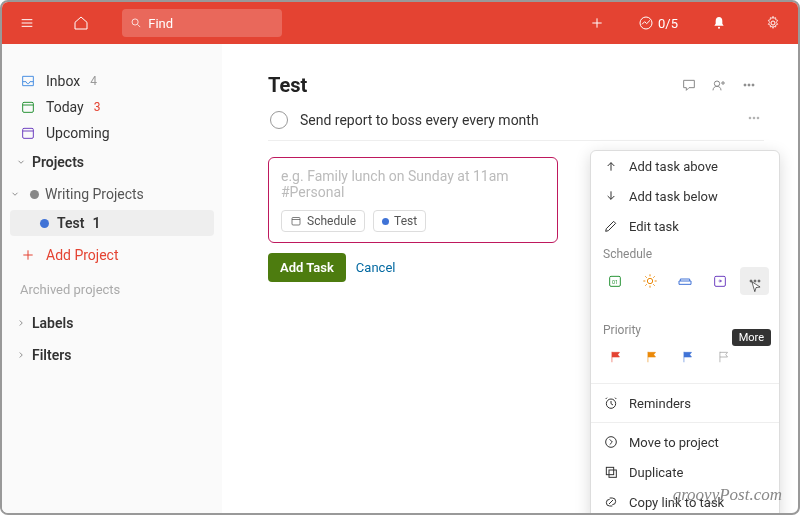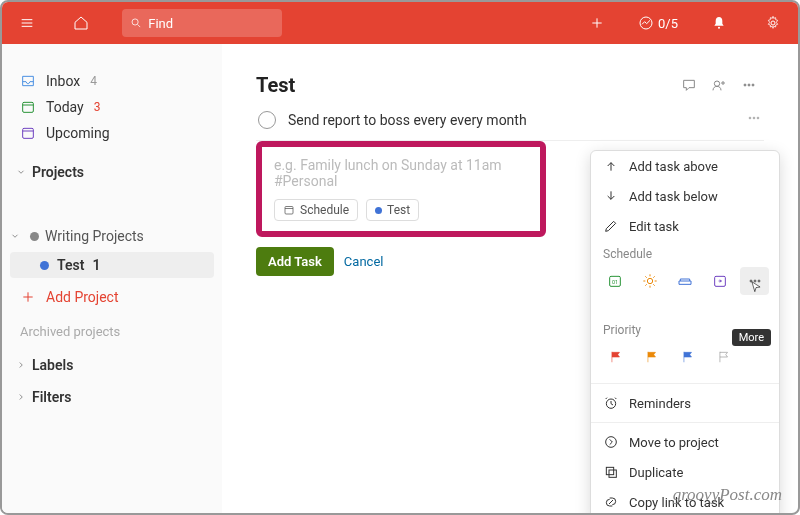--- a/index.html
+++ b/index.html
@@ -4,40 +4,40 @@
 <style>
   * { box-sizing: border-box; margin: 0; padding: 0; font-family: -apple-system, BlinkMacSystemFont, "Segoe UI", Roboto, Helvetica, Arial, sans-serif; }
   body { width: 800px; height: 515px; overflow: hidden; background: #fff; border: 2px solid #999; border-radius: 8px; position: relative; }
   .topbar { height: 42px; background: #e44332; display: flex; align-items: center; padding: 0 12px; gap: 28px; }
   .tb-icon { width: 26px; height: 26px; display: flex; align-items: center; justify-content: center; color: #fff; cursor: pointer; border-radius: 4px; }
   .search-wrap { background: rgba(255,255,255,0.2); border-radius: 4px; height: 28px; width: 160px; display: flex; align-items: center; padding: 0 8px; color: #fff; }
   .search-wrap input { background: transparent; border: none; outline: none; color: #fff; font-size: 13px; width: 100%; }
   .search-wrap input::placeholder { color: #fff; }
   .tb-spacer { flex: 1; }
   .tb-progress { color: #fff; font-size: 13px; display: flex; align-items: center; gap: 4px; }
-  .main { display: flex; height: calc(100% - 42px); }
+  .main { display: flex; height: calc(100% - 42px); gap: 12px; }
   .sidebar { width: 220px; background: #fafafa; padding: 24px 8px 8px 8px; font-size: 14px; color: #333; }
   .sb-item { display: flex; align-items: center; gap: 10px; padding: 5px 10px; cursor: pointer; border-radius: 4px; }
   .sb-item .count { color: #999; font-size: 12px; }
   .sb-section-header { display: flex; align-items: center; gap: 6px; padding: 8px 6px; font-weight: 600; color: #333; cursor: pointer; }
   .sb-section-header.sub { font-weight: 400; color: #555; }
   .sb-project { display: flex; align-items: center; gap: 8px; padding: 5px 10px 5px 30px; cursor: pointer; border-radius: 4px; }
   .sb-project.active { background: #eee; font-weight: 600; }
   .sb-muted { color: #aaa; font-size: 13px; padding: 14px 10px 10px; }
   .sb-add { color: #e44332; }
   .dot { width: 9px; height: 9px; border-radius: 50%; display: inline-block; }
   .content { flex: 1; padding: 26px 34px; position: relative; }
   .page-head { display: flex; align-items: center; }
   .page-head h1 { font-size: 20px; font-weight: 700; color: #222; flex: 1; }
   .head-btn { width: 30px; height: 30px; display: flex; align-items: center; justify-content: center; color: #888; cursor: pointer; border-radius: 4px; }
   .task-row { display: flex; align-items: center; gap: 12px; padding: 10px 2px; border-bottom: 1px solid #eee; }
   .task-row .circle { width: 18px; height: 18px; border: 1px solid #999; border-radius: 50%; }
   .task-row .title { flex: 1; font-size: 14px; color: #333; }
   .task-row .more { color: #aaa; cursor: pointer; }
-  .new-task-box { margin-top: 0; border: 6px solid #be185d; border-radius: 6px; padding: 10px 12px; }
+  .new-task-box { margin-top: 16px; border: 1px solid #be185d; border-radius: 6px; padding: 10px 12px; }
   .new-task-box .placeholder { color: #bbb; font-size: 14px; }
   .chips { margin-top: 10px; display: flex; gap: 8px; }
   .chip { border: 1px solid #ddd; border-radius: 4px; padding: 3px 8px; font-size: 12px; color: #555; display: flex; align-items: center; gap: 5px; cursor: pointer; }
   .add-row { margin-top: 10px; display: flex; gap: 10px; align-items: center; }
   .add-btn { background: #4d7c0f; color: #fff; border: none; border-radius: 4px; padding: 7px 12px; font-size: 13px; font-weight: 600; cursor: pointer; }
   .cancel-btn { background: transparent; border: none; color: #0369a1; font-size: 13px; cursor: pointer; }
   .context-menu { position: absolute; right: 18px; top: 106px; width: 190px; background: #fff; border: 1px solid #ddd; border-radius: 6px; box-shadow: 0 4px 16px rgba(0,0,0,0.15); font-size: 13px; color: #333; padding-bottom: 4px; }
   .cm-item { display: flex; align-items: center; gap: 10px; padding: 7px 12px; cursor: pointer; }
   .cm-section-label { padding: 6px 12px 4px; font-size: 12px; color: #888; }
   .cm-icon-row { display: flex; gap: 6px; padding: 2px 10px 8px; }
@@ -124,27 +124,27 @@
       <svg class="icon-svg" style="color:#6f42c1;" viewBox="0 0 24 24">
           <rect x="4" y="5" width="16" height="15" rx="2"></rect>
           <line x1="4" y1="9" x2="20" y2="9"></line>
           <line x1="8" y1="13" x2="8" y2="13"></line>
           <line x1="12" y1="13" x2="12" y2="13"></line>
           <line x1="16" y1="13" x2="16" y2="13"></line>
         </svg>
       <span>Upcoming</span>
     </div>
 
-    <div class="sb-section-header" style="margin-top:10px;">
+    <div class="sb-section-header" style="">
       <svg class="chev" viewBox="0 0 16 16">
           <path d="M4 6 L8 10 L12 6"></path>
         </svg>
       <span>Projects</span>
     </div>
-    <div class="sb-section-header sub" style="padding-left:0;margin-top:32px;">
+    <div class="sb-section-header sub" style="padding-left:0;">
       <svg class="chev" viewBox="0 0 16 16">
           <path d="M4 6 L8 10 L12 6"></path>
         </svg>
       <span class="dot" style="background:#888;margin-left:4px;"></span>
       <span>Writing Projects</span>
     </div>
     <div class="sb-project active">
       <span class="dot" style="background:#4073d6;"></span>
       <span>Test</span>
       <span class="count">1</span>

